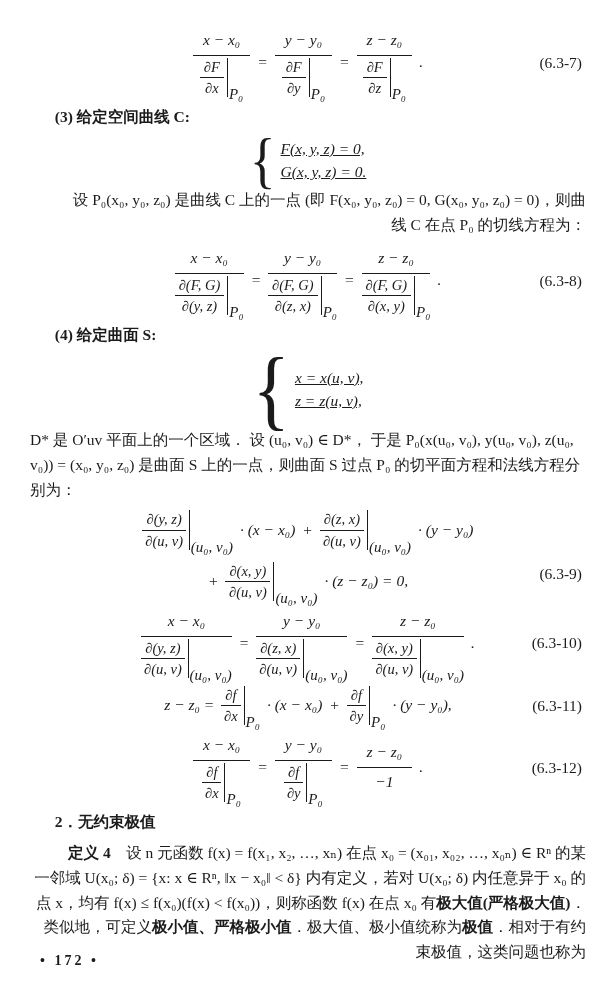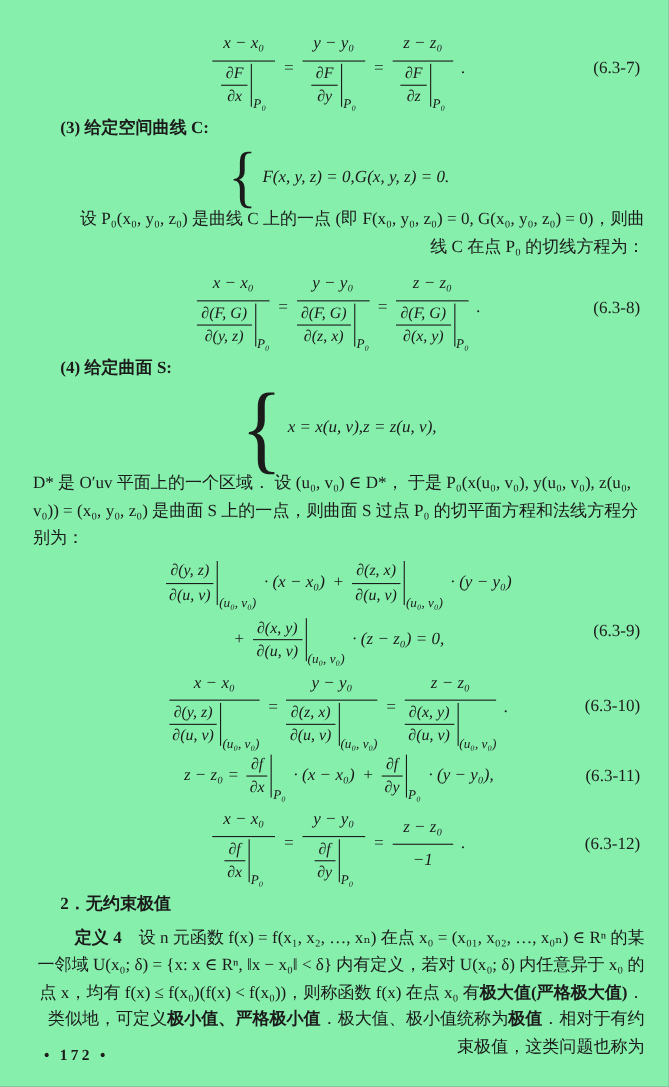--- a/index.html
+++ b/index.html
@@ -1,18 +1,18 @@
 <!DOCTYPE html>
 <html><head>
 <meta charset="utf-8">
 <style>
   html,body{margin:0;padding:0;background:#888;}
   .page{
     position:relative; width:608px; height:988px; margin:0 auto;
-    background:#86efac; color:#1b1b1b; overflow:hidden;
+    background:#ffffff; color:#1b1b1b; overflow:hidden;
     font-family:"Liberation Serif","DejaVu Serif",serif;
     font-size:15.5px; line-height:1.6;
     box-sizing:border-box; padding:20px 22px 0 30px;
   }
   p{margin:4px 0;}
   .indent{text-indent:2em;text-align:right;}
   .noindent{text-indent:0;}
   .heading{font-weight:bold; text-indent:1.6em; margin:6px 0;}
   b{font-weight:bold;}
   
@@ -30,27 +30,27 @@
   .bigfrac>.bnum{border-bottom:1.4px solid #1b1b1b; padding:0 10px 2px; align-self:stretch; text-align:center; white-space:nowrap;}
   .bigfrac>.bden{display:inline-flex; align-items:center; padding-top:2px; white-space:nowrap;}
   .bigfrac>.bden.plain{justify-content:center;}
   
   .sfrac{display:inline-flex; flex-direction:column; align-items:center; font-size:14.5px; line-height:1.25;}
   .sfrac>.sn{border-bottom:1.2px solid #1b1b1b; padding:0 4px 1px; align-self:stretch; text-align:center; white-space:nowrap;}
   .sfrac>.sd{padding-top:1px; white-space:nowrap;}
   
   .eval{display:inline-flex; align-items:flex-end; align-self:stretch; margin-left:3px;}
   .eval>.bar{border-left:1.3px solid #1b1b1b; align-self:stretch; width:0;}
-  .eval>.esub{font-size:12px; line-height:1; transform:translateY(30%); margin-left:1px; white-space:nowrap;}
+  .eval>.esub{font-size:15px; line-height:1; transform:translateY(30%); margin-left:1px; white-space:nowrap;}
   .term{display:inline-flex; align-items:center;}
   
   .sys{display:flex; justify-content:center; align-items:center; margin:4px 0; font-style:italic;}
   .brace{font-size:54px; font-weight:400; line-height:0.9; transform:scaleY(1.15); margin-right:5px; font-style:normal;}
   .brace.tall{font-size:78px;}
-  .syslines{display:flex; flex-direction:row; line-height:1.5;}
+  .syslines{display:flex; flex-direction:column; line-height:1.5;text-decoration:underline;}
   .pagenum{position:absolute; left:40px; bottom:16px; font-weight:bold; letter-spacing:3px; font-size:14px;}
   .eqlines{display:flex; flex-direction:column; gap:12px; align-items:center;}
   .eline{display:flex; align-items:center; gap:7px;}
 </style>
 </head>
 <body>
 
 <div class="page">
 
   <div class="eqrow">

